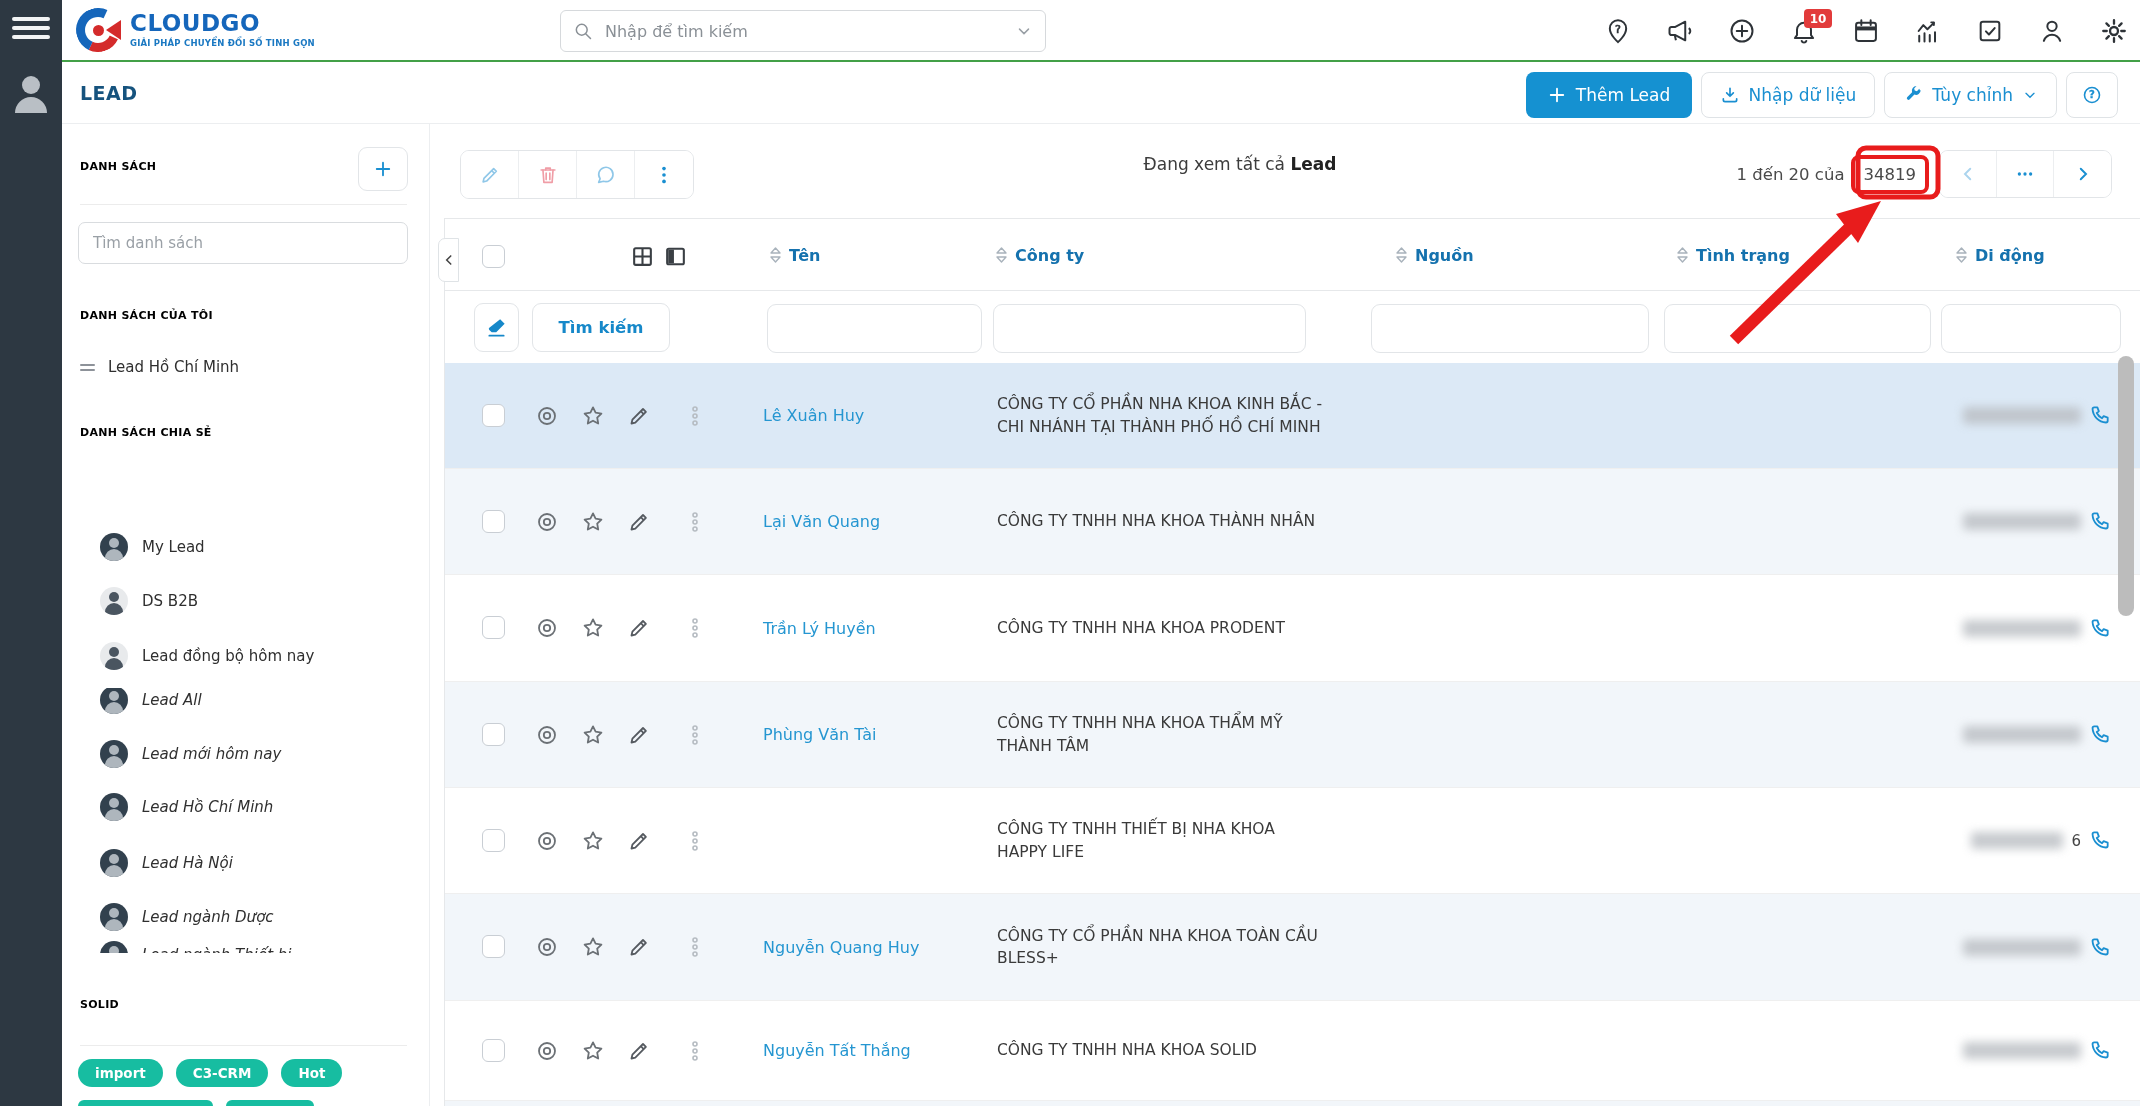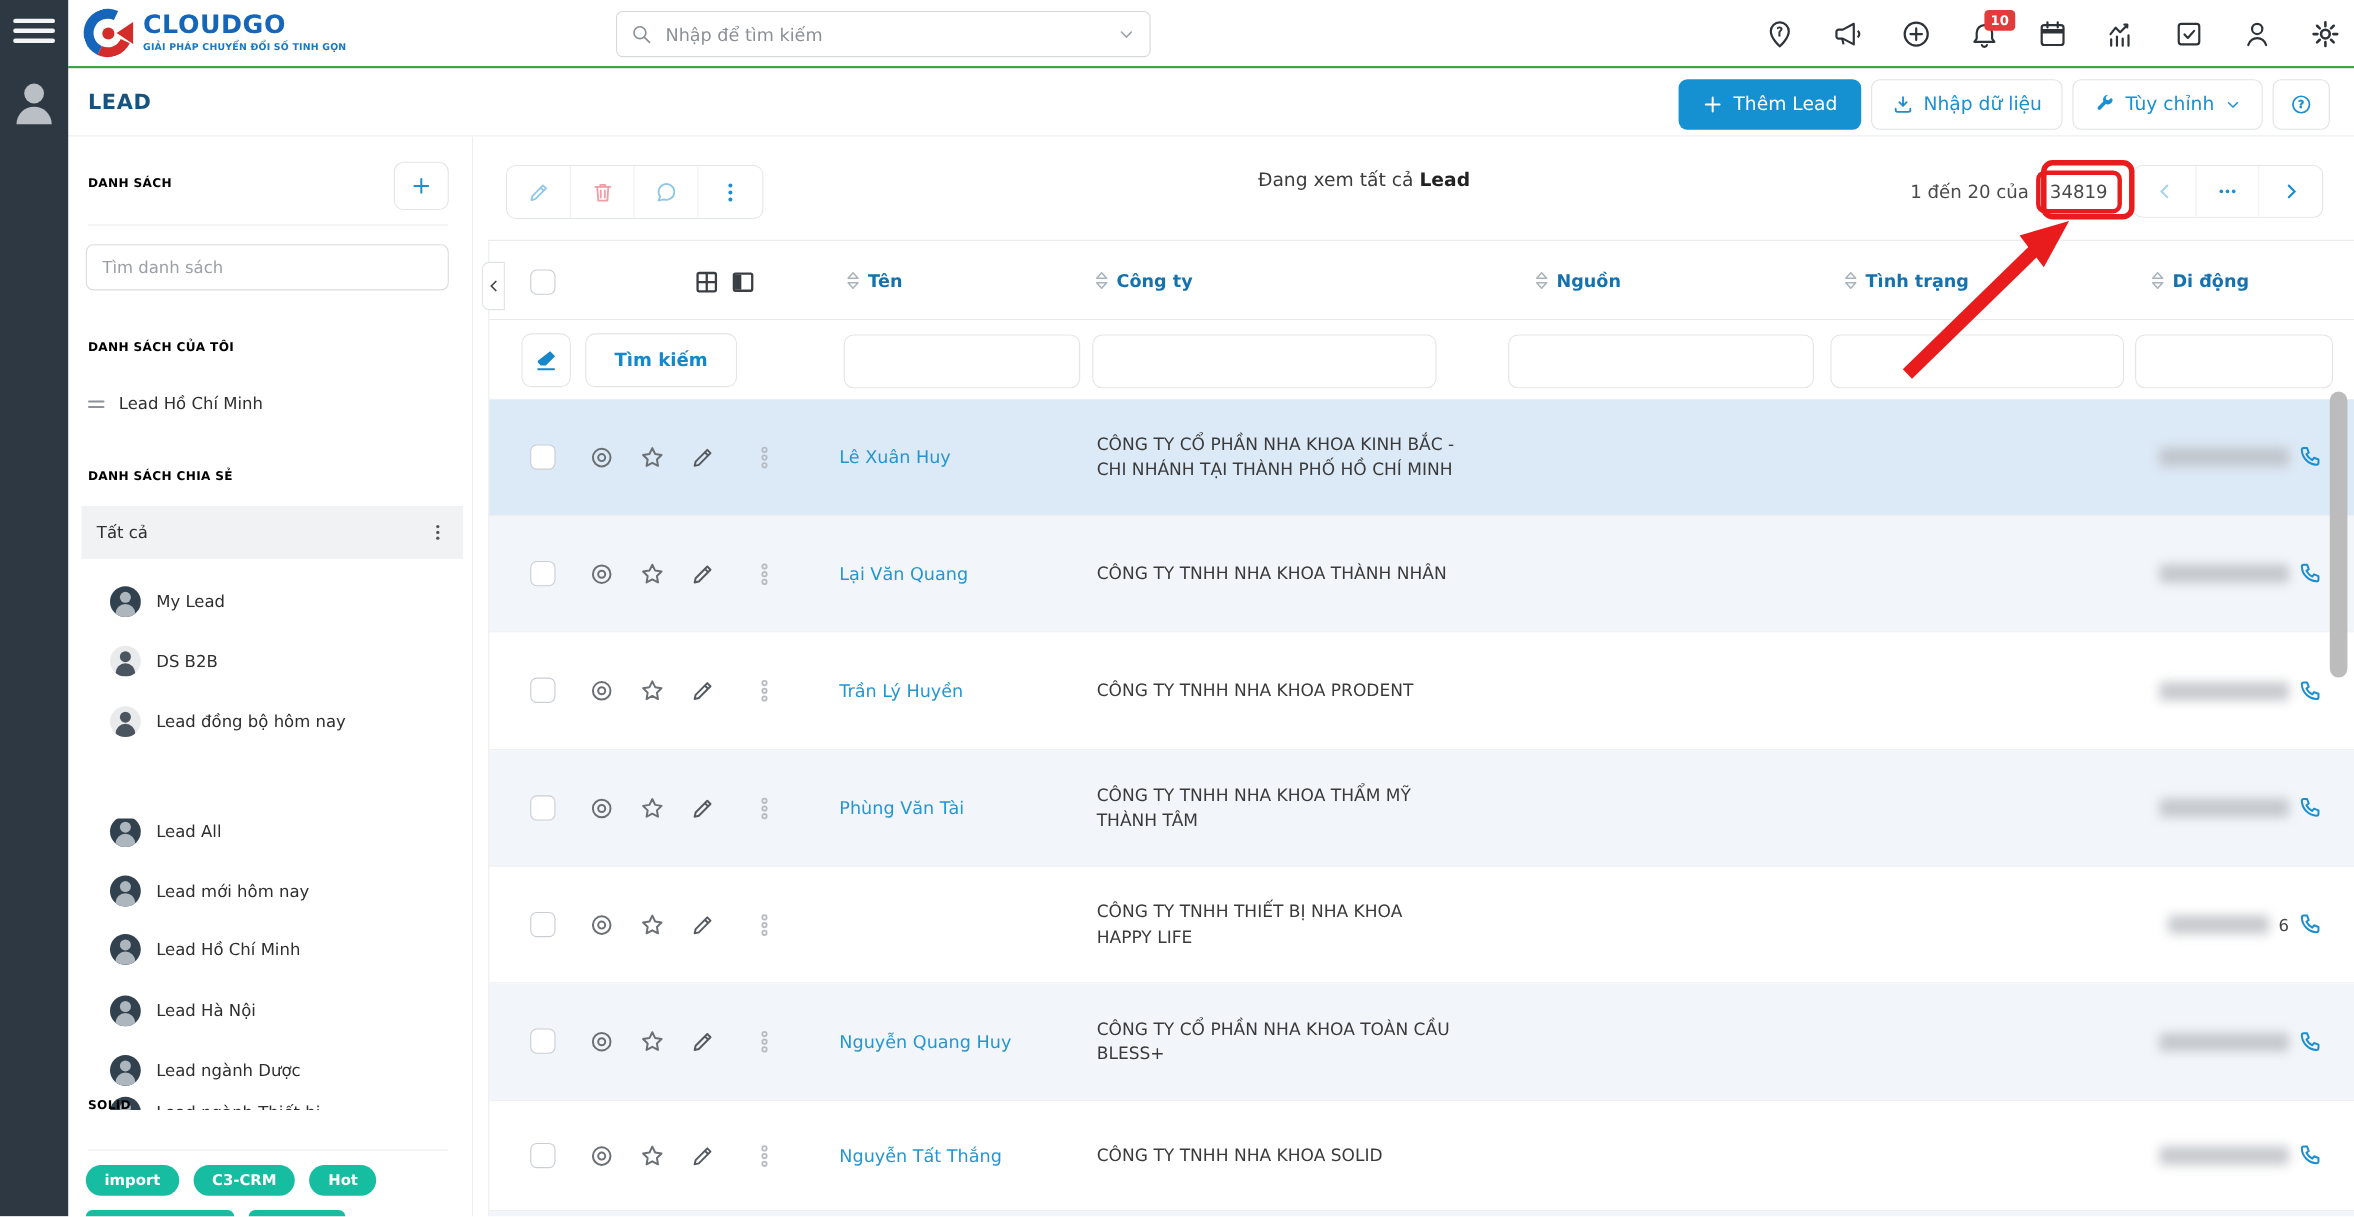--- a/index.html
+++ b/index.html
@@ -49,21 +49,21 @@
   .sb-add svg{width:20px;height:20px;}
   .sb-div{position:absolute;left:18px;right:22px;height:1px;background:#ececec;}
   .sb-search{position:absolute;left:16px;top:98px;width:330px;height:42px;border:1px solid #d9dcdf;border-radius:7px;padding:0 14px;font-size:15px;color:#555;outline:none;}
   .sb-search::placeholder{color:#9aa0a6;}
   .sb-item{position:absolute;left:18px;display:flex;align-items:center;gap:13px;font-size:15px;color:#2f2f2f;cursor:pointer;}
   .sb-item .flt{display:flex;flex-direction:column;gap:3px;width:15px;}
   .sb-item .flt i{height:2px;background:#8d9299;border-radius:1px;display:block;}
   .sel-row{position:absolute;left:12px;right:8px;top:336px;height:48px;background:#f1f2f4;display:flex;align-items:center;padding:0 14px;font-size:15px;color:#2f2f2f;cursor:pointer;}
   .sel-row .kebab{margin-left:auto;width:18px;height:18px;color:#555;}
   .shared-wrap{position:absolute;left:0;top:384px;width:368px;height:212px;overflow:hidden;}
-  .shared-wrap2{position:absolute;left:0;top:620px;width:368px;height:265px;overflow:hidden;}
+  .shared-wrap2{position:absolute;left:0;top:564px;width:368px;height:265px;overflow:hidden;font-style:italic;}
   .sh-item{position:absolute;left:38px;display:flex;align-items:center;gap:14px;font-size:15px;color:#2f2f2f;cursor:pointer;height:30px;}
   .av{width:28px;height:28px;border-radius:50%;background:#32414e;position:relative;overflow:hidden;flex:0 0 auto;}
   .av::before{content:"";position:absolute;left:9px;top:5px;width:10px;height:10px;border-radius:50%;background:#aeb6bd;}
   .av::after{content:"";position:absolute;left:5px;top:16px;width:18px;height:12px;border-radius:9px 9px 0 0;background:#aeb6bd;}
   .av.light{background:#e8eaec;}
   .av.light::before,.av.light::after{background:#4a5560;}
   .tags-chips{position:absolute;left:16px;top:935px;display:flex;gap:13px;}
   .chip{background:#17bda1;color:#fff;font-size:13.5px;font-weight:bold;border-radius:15px;padding:6px 17px;cursor:pointer;}
   .chip-partial{position:absolute;top:976px;height:12px;border-radius:6px 6px 0 0;background:#17bda1;}
 
@@ -414,26 +414,20 @@
     <div class="sb-head" style="top:185px">DANH SÁCH CỦA TÔI</div>
     <div class="sb-item" style="top:234px">
       <span class="flt">
           <i></i>
           <i></i>
         </span>
       <span>Lead Hồ Chí Minh</span>
     </div>
     <div class="sb-head" style="top:302px">DANH SÁCH CHIA SẺ</div>
 
-    <div class="sel-row">
-      <span>Tất cả</span>
-      <svg class="kebab">
-          <use href="#i-kebab"></use>
-        </svg>
-    </div>
 
     <div class="shared-wrap">
       <div class="sh-item" style="top:24px">
           <span class="av"></span>
           <span>My Lead</span>
         </div>
       <div class="sh-item" style="top:78px">
           <span class="av light"></span>
           <span>DS B2B</span>
         </div>

